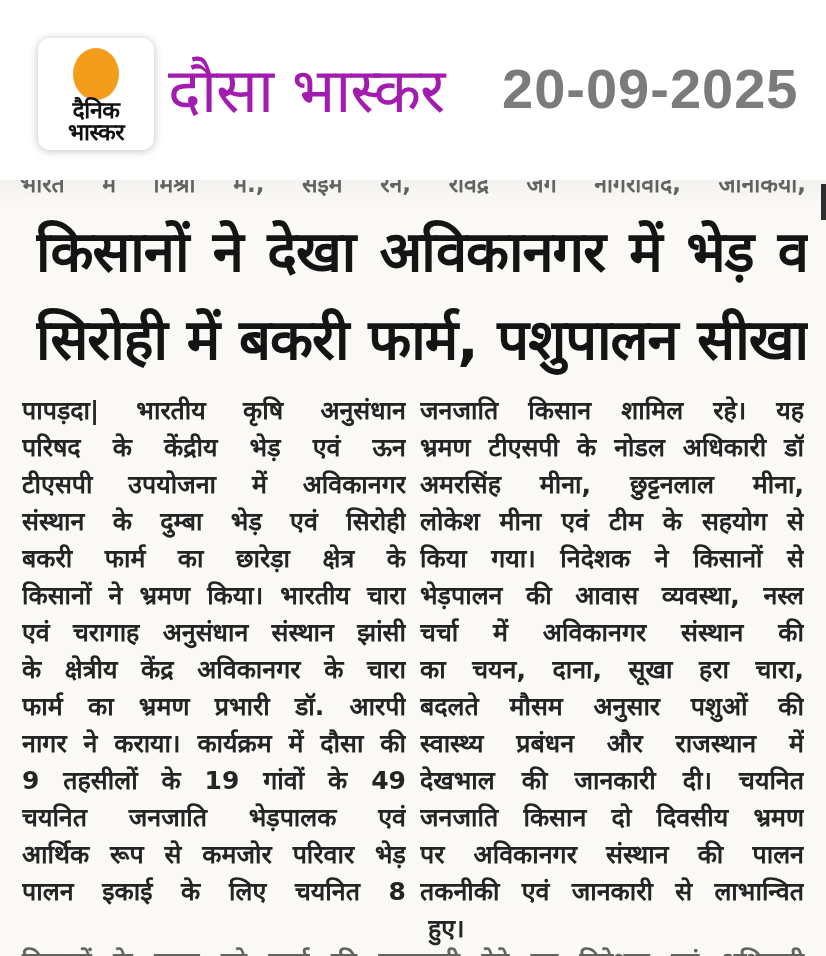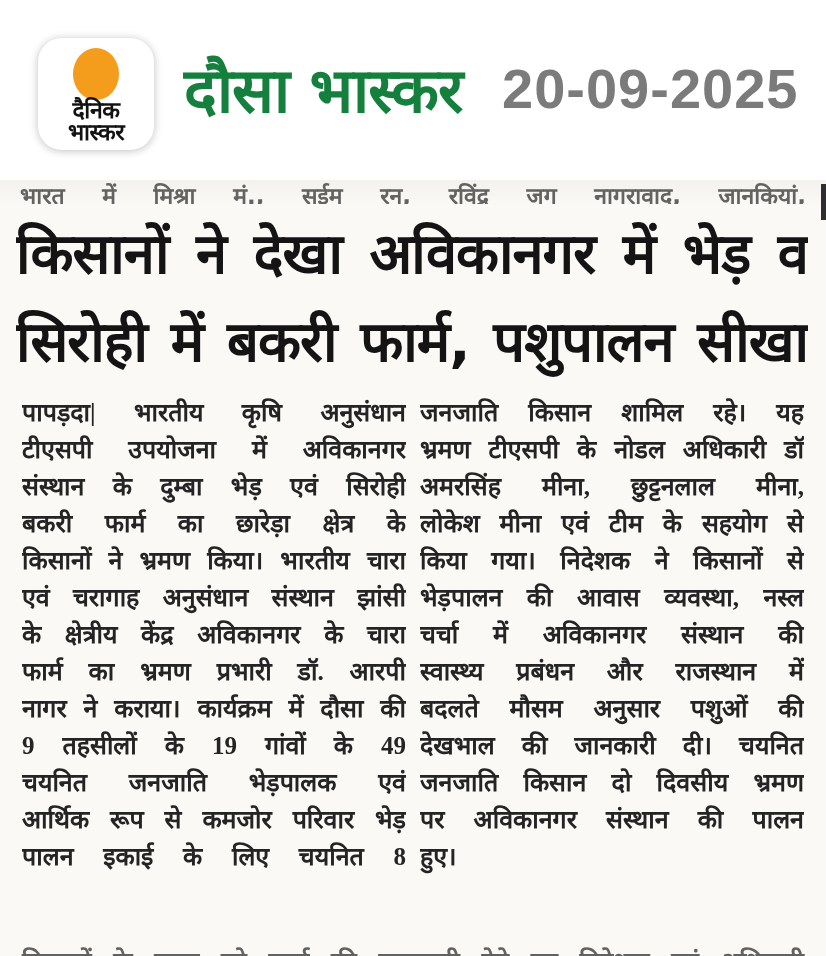--- a/index.html
+++ b/index.html
@@ -3,54 +3,54 @@
 <meta charset="utf-8">
 <style>
   * { margin:0; padding:0; box-sizing:border-box; }
   body { background:#ffffff; font-family:"DejaVu Sans","Liberation Sans",sans-serif; }
   .screen { position:relative; width:826px; height:956px; background:#ffffff; overflow:hidden; }
 
   
   .header { position:absolute; top:0; left:0; width:826px; height:180px;
             background:#ffffff; display:flex; align-items:center; }
   .logo { position:absolute; left:38px; top:38px; width:116px; height:112px;
-          background:#ffffff; border-radius:24px;
+          background:#ffffff; border-radius:12px;
           box-shadow:0 1px 8px rgba(0,0,0,0.25);
           display:flex; flex-direction:column; align-items:center; }
   .logo-sun { width:46px; height:52px; border-radius:50%; background:#F49D1D; margin-top:10px; }
   .logo-text { font-weight:800; font-size:23px; line-height:24px; color:#121212;
                text-align:center; letter-spacing:-0.5px; margin-top:-2px; }
-  .edition-title { position:absolute; left:184px; top:46px; font-size:62px; font-weight:700;
-                   color:#15803d; letter-spacing:-1px; white-space:nowrap; }
+  .edition-title { position:absolute; left:168px; top:46px; font-size:62px; font-weight:400;
+                   color:#a21caf; letter-spacing:-1px; white-space:nowrap; }
   .date-label { position:absolute; left:502px; top:56px; font-size:56px; font-weight:700;
                 color:#7b7b7b; letter-spacing:1px; white-space:nowrap;
                 font-family:"Liberation Sans","DejaVu Sans",sans-serif;text-align:right; }
 
   
   .clipping { position:absolute; top:180px; left:0; width:826px; height:776px;
               background:#fbf9f6;
               background-image:linear-gradient(180deg,#f4f2ee 0px,#fbf9f6 26px,#fbf9f6 100%); }
   .edge-mark { position:absolute; top:4px; right:0; width:5px; height:36px; background:#2e2e2e; }
 
-  .top-crop { height:22px; overflow:hidden; padding:12px 20px; }
+  .top-crop { height:22px; overflow:hidden; padding:0 20px; }
   .top-crop .crop-text { font-size:23px; font-weight:700; color:#4a4a4a; margin-top:-13px;
                          text-align:justify; text-align-last:justify; height:34px;
                          overflow:hidden; white-space:nowrap; opacity:0.85; }
 
-  .headline { padding:6px 18px 0 16px; }
+  .headline { padding:6px 18px 0 36px; }
   .headline-line { font-size:56px; font-weight:800; color:#141414; line-height:88px;
                    height:88px; overflow:hidden; letter-spacing:-1px;
                    text-align:justify; text-align-last:justify; white-space:nowrap; }
 
-  .body-cols { display:flex; gap:14px; padding:8px 22px 0 22px;font-family:Liberation Serif, serif; }
+  .body-cols { display:flex; gap:14px; padding:8px 22px 0 22px; }
   .col { flex:1; min-width:0; }
   .article-line { font-size:25px; font-weight:700; color:#242424; height:37px;
                   line-height:37px; overflow:hidden; text-align:justify;
                   text-align-last:justify; white-space:nowrap; }
-  .article-line.no-just { text-align-last:left; }
+  .article-line.no-just { text-align-last:left;margin-left:8px; }
 
   .bottom-crop { position:absolute; left:0; bottom:0; width:826px; height:13px;
                  overflow:hidden; padding:0 22px; }
   .bottom-crop .crop-text { font-size:25px; font-weight:700; color:#3d3d3d;
                             text-align:justify; text-align-last:justify;
                             white-space:nowrap; opacity:0.8; }
 </style>
 </head>
 <body>
 
@@ -74,20 +74,21 @@
     </div>
 
     <div class="headline">
       <div class="headline-line">किसानों ने देखा अविकानगर में भेड़ व</div>
       <div class="headline-line">सिरोही में बकरी फार्म, पशुपालन सीखा</div>
     </div>
 
     <div class="body-cols">
       <div class="col">
         <div class="article-line">पापड़दा| भारतीय कृषि अनुसंधान</div>
+        <div class="article-line">परिषद के केंद्रीय भेड़ एवं ऊन</div>
         <div class="article-line">टीएसपी उपयोजना में अविकानगर</div>
         <div class="article-line">संस्थान के दुम्बा भेड़ एवं सिरोही</div>
         <div class="article-line">बकरी फार्म का छारेड़ा क्षेत्र के</div>
         <div class="article-line">किसानों ने भ्रमण किया। भारतीय चारा</div>
         <div class="article-line">एवं चरागाह अनुसंधान संस्थान झांसी</div>
         <div class="article-line">के क्षेत्रीय केंद्र अविकानगर के चारा</div>
         <div class="article-line">फार्म का भ्रमण प्रभारी डॉ. आरपी</div>
         <div class="article-line">नागर ने कराया। कार्यक्रम में दौसा की</div>
         <div class="article-line">9 तहसीलों के 19 गांवों के 49</div>
         <div class="article-line">चयनित जनजाति भेड़पालक एवं</div>
@@ -95,25 +96,27 @@
         <div class="article-line">पालन इकाई के लिए चयनित 8</div>
       </div>
       <div class="col">
         <div class="article-line">जनजाति किसान शामिल रहे। यह</div>
         <div class="article-line">भ्रमण टीएसपी के नोडल अधिकारी डॉ</div>
         <div class="article-line">अमरसिंह मीना, छुट्टनलाल मीना,</div>
         <div class="article-line">लोकेश मीना एवं टीम के सहयोग से</div>
         <div class="article-line">किया गया। निदेशक ने किसानों से</div>
         <div class="article-line">भेड़पालन की आवास व्यवस्था, नस्ल</div>
         <div class="article-line">चर्चा में अविकानगर संस्थान की</div>
+        <div class="article-line">का चयन, दाना, सूखा हरा चारा,</div>
+        <div class="article-line">बदलते मौसम अनुसार पशुओं की</div>
         <div class="article-line">स्वास्थ्य प्रबंधन और राजस्थान में</div>
-        <div class="article-line">बदलते मौसम अनुसार पशुओं की</div>
         <div class="article-line">देखभाल की जानकारी दी। चयनित</div>
         <div class="article-line">जनजाति किसान दो दिवसीय भ्रमण</div>
         <div class="article-line">पर अविकानगर संस्थान की पालन</div>
+        <div class="article-line">तकनीकी एवं जानकारी से लाभान्वित</div>
         <div class="article-line no-just">हुए।</div>
       </div>
     </div>
 
     <div class="bottom-crop">
       <div class="crop-text">किसानों के समूह को फार्म की जानकारी देते हुए निदेशक एवं अधिकारी</div>
     </div>
   </div>
 
 </div>

